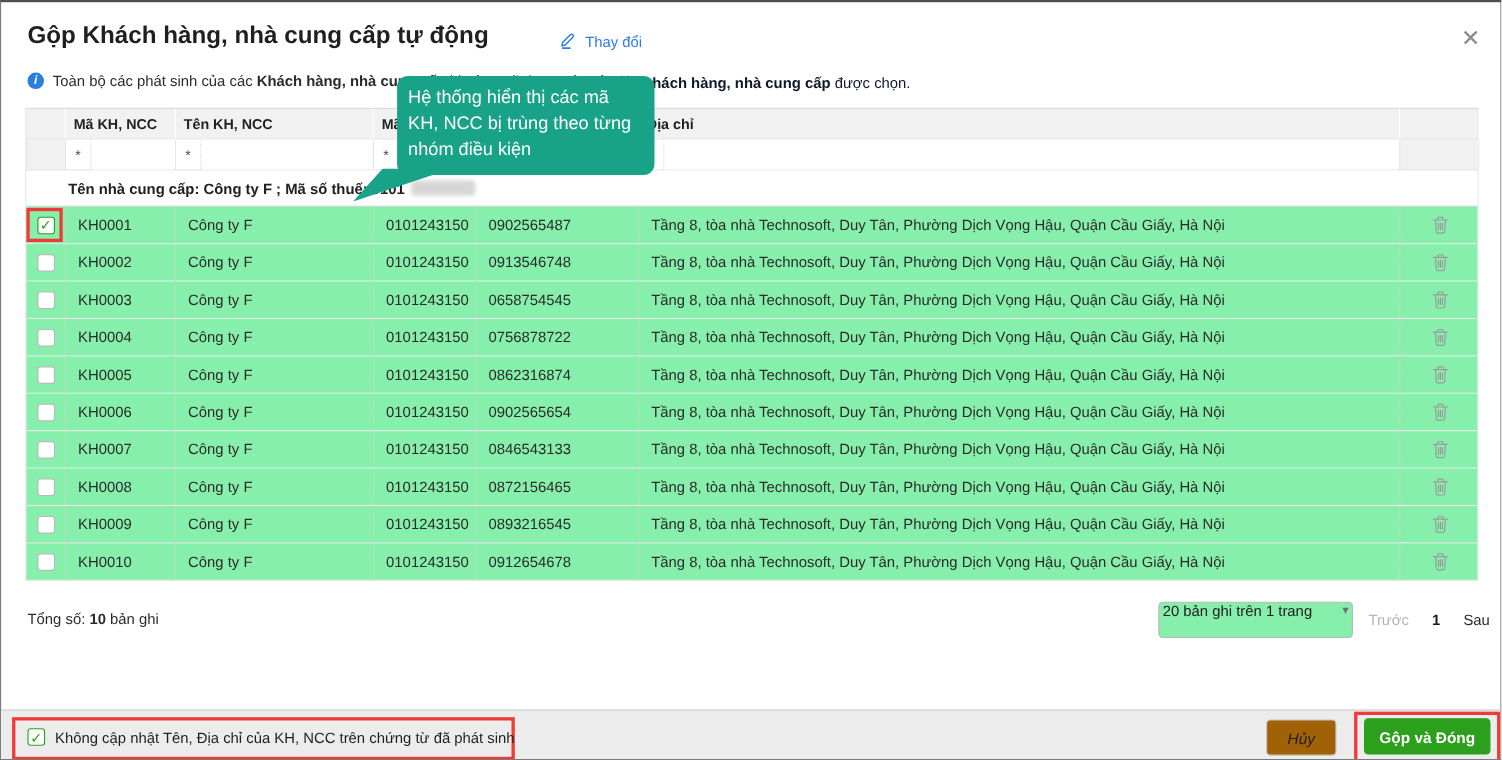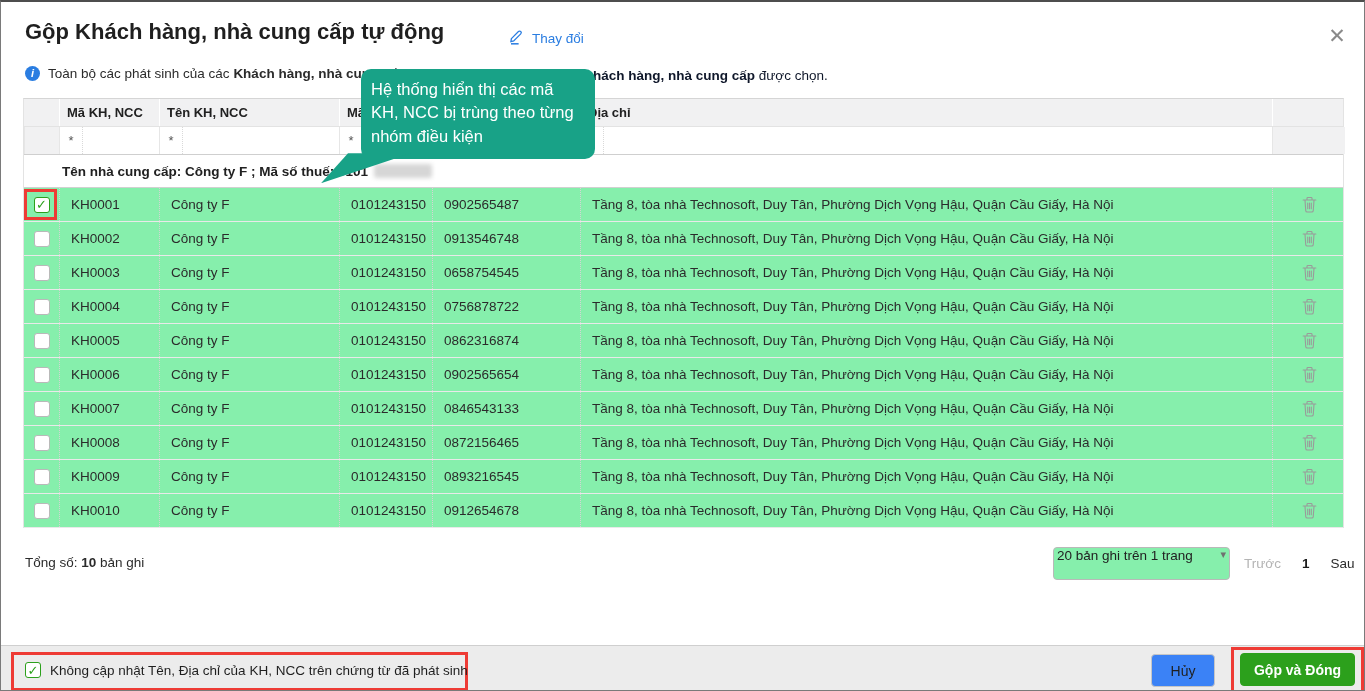--- a/index.html
+++ b/index.html
@@ -81,22 +81,22 @@
   .pg-cur { color:#1c1c1c; font-weight:700; cursor:pointer; }
   .pg-next { color:#2b2b2b; cursor:pointer; }
 
   
   .bottom-bar { position:absolute; left:0; bottom:0; width:100%; height:45px; background:#ececec;
     border-top:1px solid #cfcfcf; }
   .bottom-check { position:absolute; left:24px; top:660px; display:flex; align-items:center; gap:9px;
     font-size:13.5px; color:#1f1f1f; z-index:41; white-space:nowrap; }
   .btn { position:absolute; height:33px; border-radius:4px; font-size:14px; display:flex;
     align-items:center; justify-content:center; cursor:pointer; }
-  .btn-cancel { left:1150px; top:652px; width:64px; background:#3b82f6; border:1px solid #c6c6c6;
-    color:#1f1f1f; }
+  .btn-cancel { left:1150px; top:652px; width:64px; background:#a16207; border:1px solid #c6c6c6;
+    color:#1f1f1f;font-style:italic; }
   .btn-confirm { left:1239px; top:651px; width:115px; background:#2ca01c; border:1px solid #2ca01c;
     color:#fff; font-weight:700; }
 </style>
 </head>
 <body>
 
 <div class="modal">
 
   <div class="title">Gộp Khách hàng, nhà cung cấp tự động</div>
 

